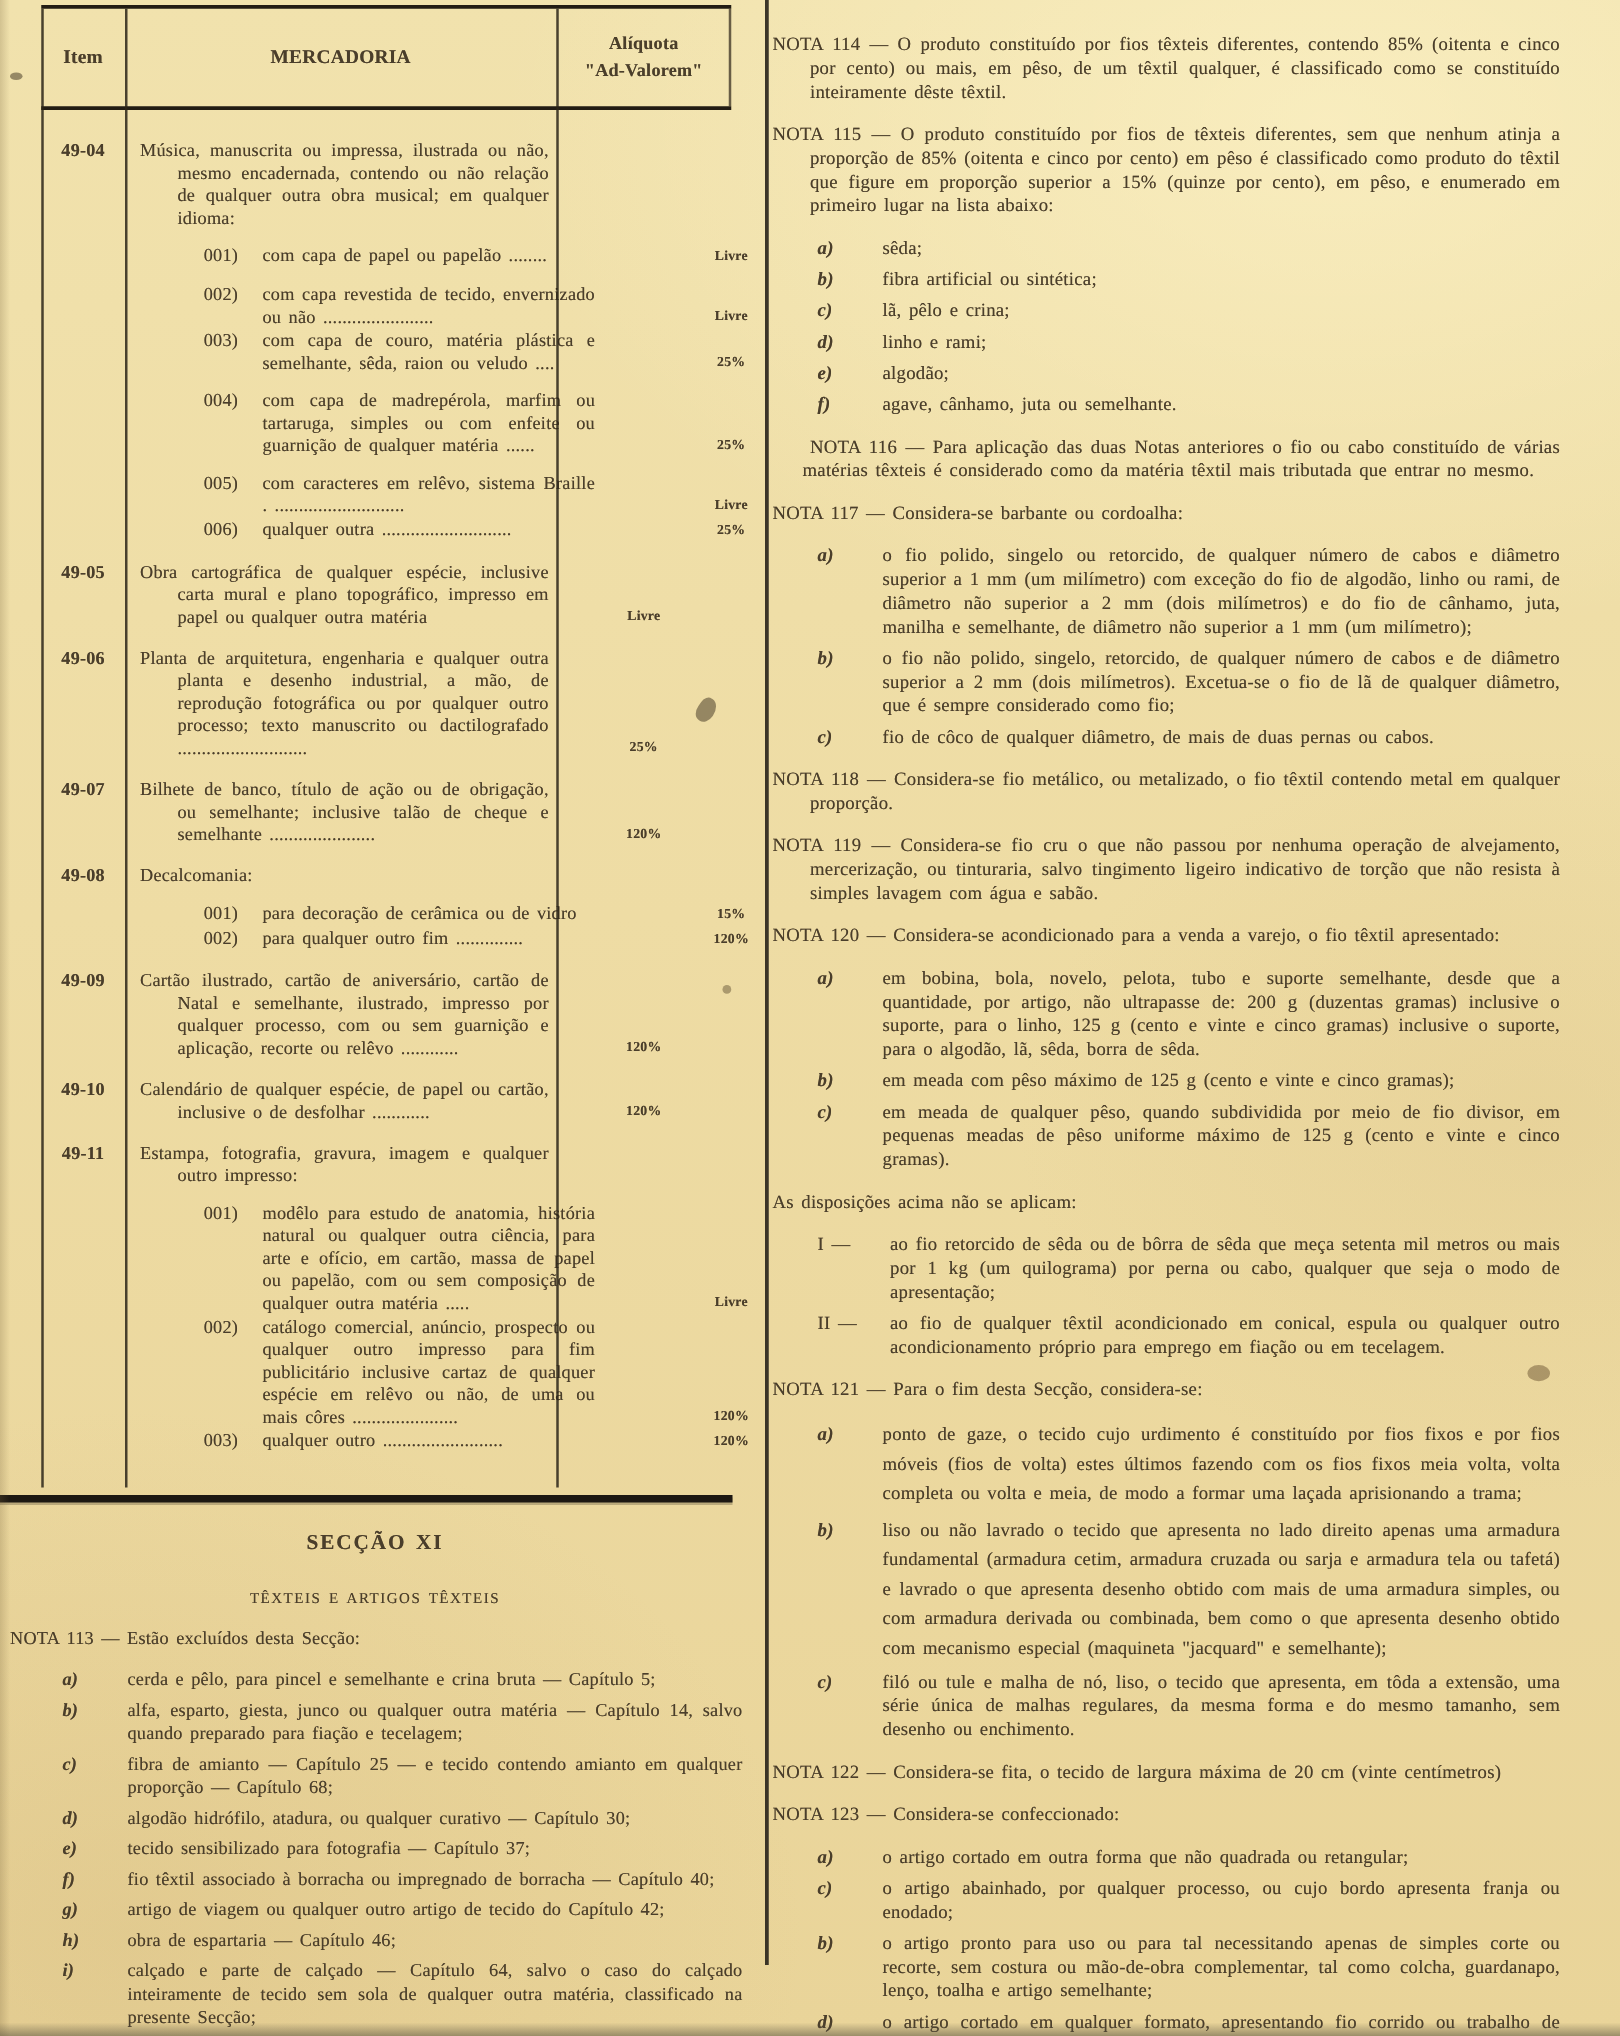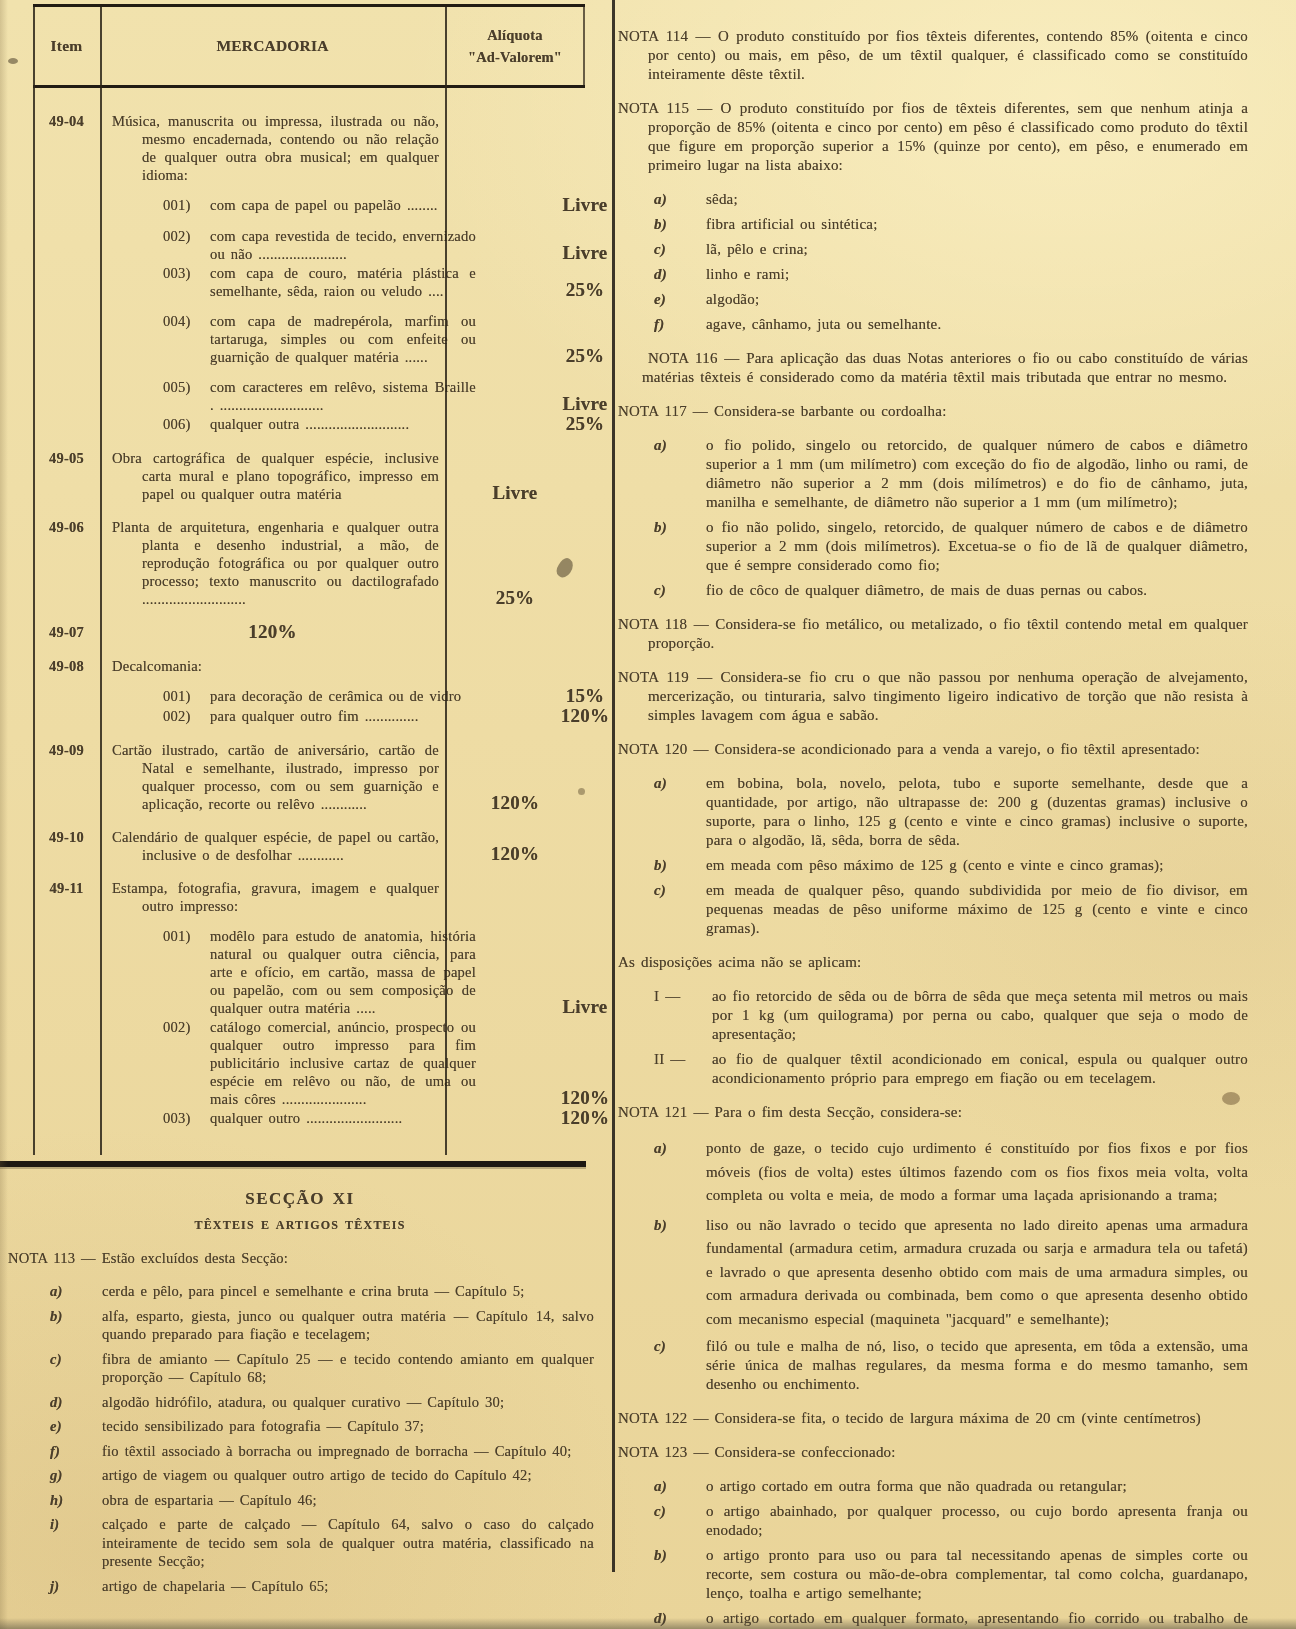--- a/index.html
+++ b/index.html
@@ -24,31 +24,31 @@
   .v4{position:absolute;top:0;height:78px;right:0;width:2px;background:#2c2417;opacity:.7;}
   .t-head{display:grid;grid-template-columns:67px 345px 140px;height:78px;border-bottom:3px solid #221c13;align-items:center;}
   .th{font-weight:bold;text-align:center;font-size:15.5px;}
   .th-aliq div{font-weight:bold;text-align:center;font-size:14.5px;line-height:22px;}
   .t-body{padding:24px 0 12px 0;}
   .t-entry{margin-bottom:15px;}
   .t-row{display:grid;grid-template-columns:67px 345px 140px;}
   .c-item{text-align:center;font-weight:bold;font-size:14.5px;}
   .c-desc{min-height:1px;}
   .c-desc.main{text-align:justify;padding:0 6px 0 42px;text-indent:-30px;}
-  .c-rate{font-weight:bold;font-size:19px;display:flex;align-items:flex-end;justify-content:center;padding-bottom:1px;}
+  .c-rate{font-weight:bold;font-size:11px;display:flex;align-items:flex-end;justify-content:center;padding-bottom:1px;}
   .sub-row{margin-top:12px;gap:35px;}
   .sub-row.tight{margin-top:1px;}
   .sub-desc{display:flex;padding-left:28px;padding-right:4px;}
   .sub-num{flex:0 0 47px;}
   .sub-text{flex:1;text-align:justify;}
   .t-bottom{width:586px;height:6px;background:#1d1812;margin-top:6px;box-shadow:0 2px 0 rgba(40,32,20,.25);}
 
   .section-head{margin-top:22px;text-align:center;}
   .sec-title{font-weight:bold;font-size:17px;letter-spacing:1.5px;}
-  .sec-sub{font-weight:bold;font-size:12px;letter-spacing:1.2px;margin-top:9px;}
+  .sec-sub{font-weight:normal;font-size:12px;letter-spacing:1.2px;margin-top:27px;}
 
   .note-area{margin:16px 6px 0 8px;font-size:14.6px;line-height:18.5px;}
 
   
   .note-block{margin-bottom:12px;}
   .nb-head{padding-left:30px;text-indent:-30px;text-align:justify;}
   .note-block.indent .nb-head{padding-left:24px;text-indent:6px;}
   .note-block.plain .nb-head{padding-left:0;text-indent:0;}
   .li{margin:6px 0 6px 42px;padding-left:52px;text-indent:0;text-align:justify;}
   .li-label{display:inline-block;width:52px;margin-left:-52px;font-weight:bold;font-style:italic;}
@@ -179,20 +179,21 @@
               <div class="c-rate">25%</div>
             </div>
             <div>
               
             </div>
           </div>
 
           <div class="t-entry">
             <div class="t-row">
               <div class="c-item">49-07</div>
+              <div class="c-desc main">Bilhete de banco, título de ação ou de obrigação, ou semelhante; inclusive talão de cheque e semelhante ......................</div>
               <div class="c-rate">120%</div>
             </div>
             <div>
               
             </div>
           </div>
 
           <div class="t-entry">
             <div class="t-row">
               <div class="c-item">49-08</div>

